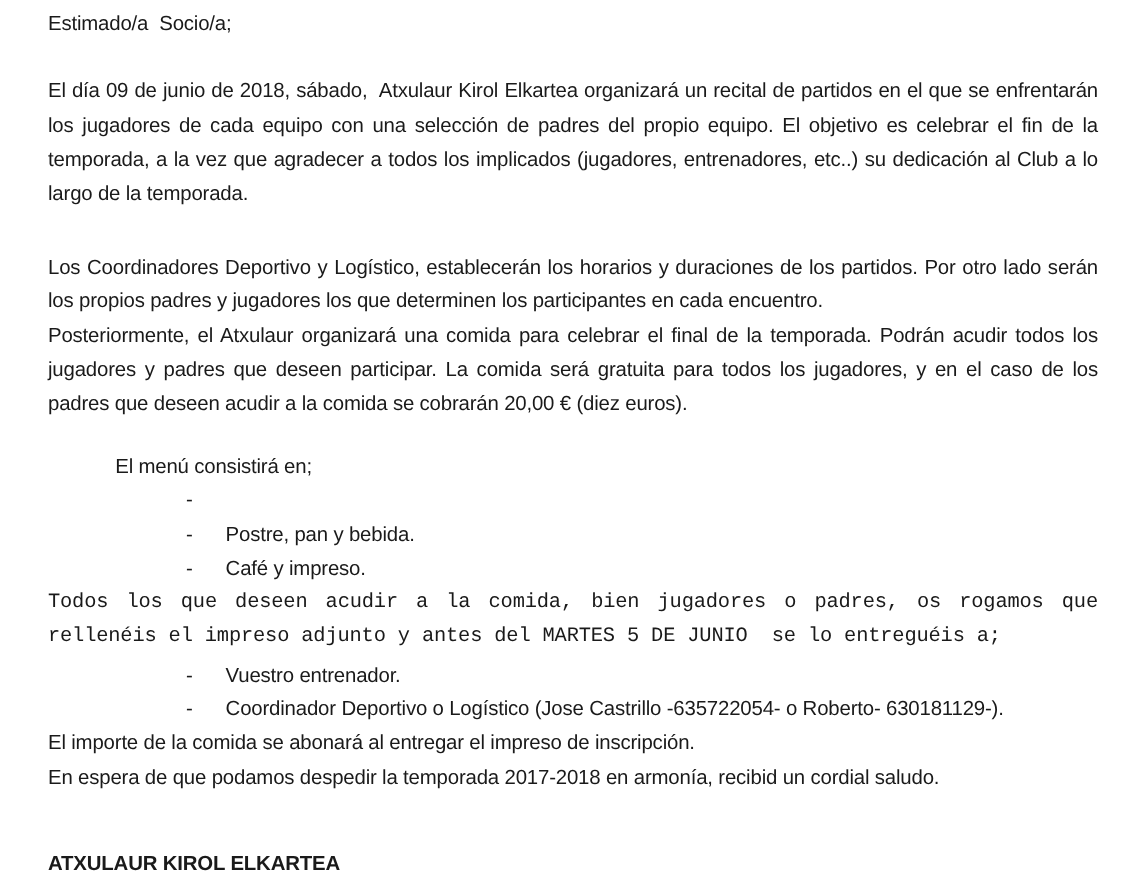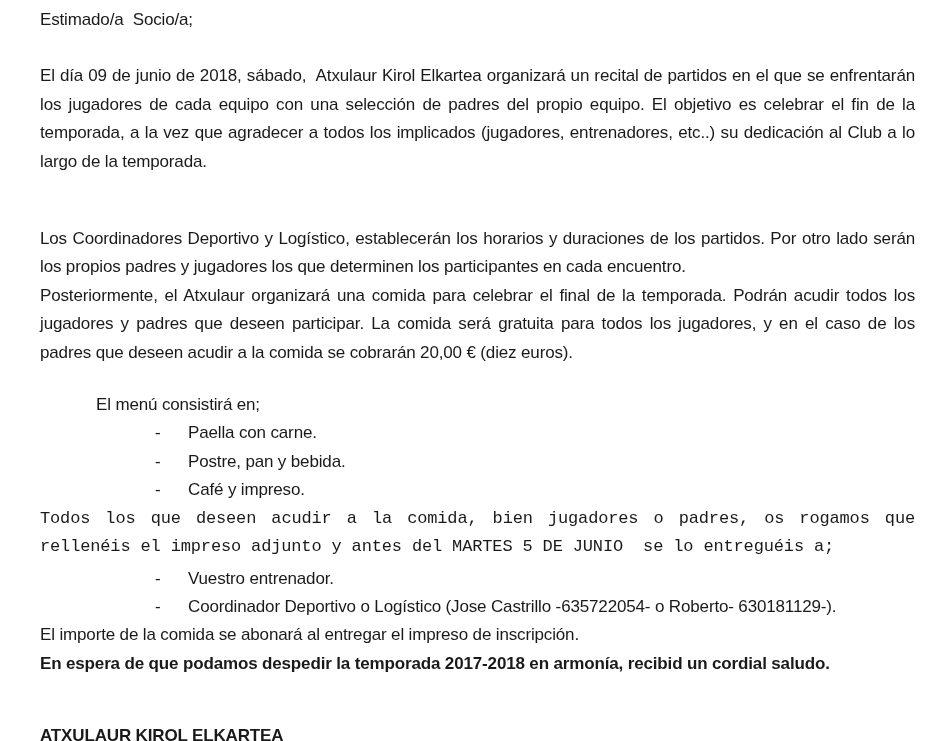--- a/index.html
+++ b/index.html
@@ -30,21 +30,21 @@
   .para {
     text-align: justify;
   }
   .salutation {
     margin-top: 0;
   }
   .para-intro {
     margin-top: 28px;
   }
   .para-coordinators {
-    margin-top: 49px;
+    margin-top: 33px;
   }
   .para-meal {
     margin-top: 0;
   }
   .menu-intro {
     margin-top: 24px;
     margin-left: 56px;
   }
   .bullet-row {
     display: flex;
@@ -63,21 +63,20 @@
   }
   .delivery-list {
     margin-top: 3px;
   }
   .payment-line {
     font-weight: normal;
     margin-top: 0;
   }
   .closing-line {
     margin-top: 0;
-    font-weight: bold;
   }
   .signature {
     margin-top: 44px;
     text-align: left;
     padding-right: 65px;
     font-weight: bold;
   }
 </style>
 </head>
 <body>
@@ -90,21 +89,20 @@
 
   <p class="para para-coordinators">Los Coordinadores Deportivo y Logístico, establecerán los horarios y duraciones de los partidos. Por otro lado serán los propios padres y jugadores los que determinen los participantes en cada encuentro.</p>
 
   <p class="para para-meal">Posteriormente, el Atxulaur organizará una comida para celebrar el final de la temporada. Podrán acudir todos los jugadores y padres que deseen participar. La comida será gratuita para todos los jugadores, y en el caso de los padres que deseen acudir a la comida se cobrarán 20,00 € (diez euros).</p>
 
   <p class="line menu-intro">El menú consistirá en;</p>
 
   <div class="menu-list">
     <div class="bullet-row">
       <span class="bullet-dash">-</span>
-      <span class="bullet-text">Paella con carne.</span>
     </div>
     <div class="bullet-row">
       <span class="bullet-dash">-</span>
       <span class="bullet-text">Postre, pan y bebida.</span>
     </div>
     <div class="bullet-row">
       <span class="bullet-dash">-</span>
       <span class="bullet-text">Café y impreso.</span>
     </div>
   </div>

